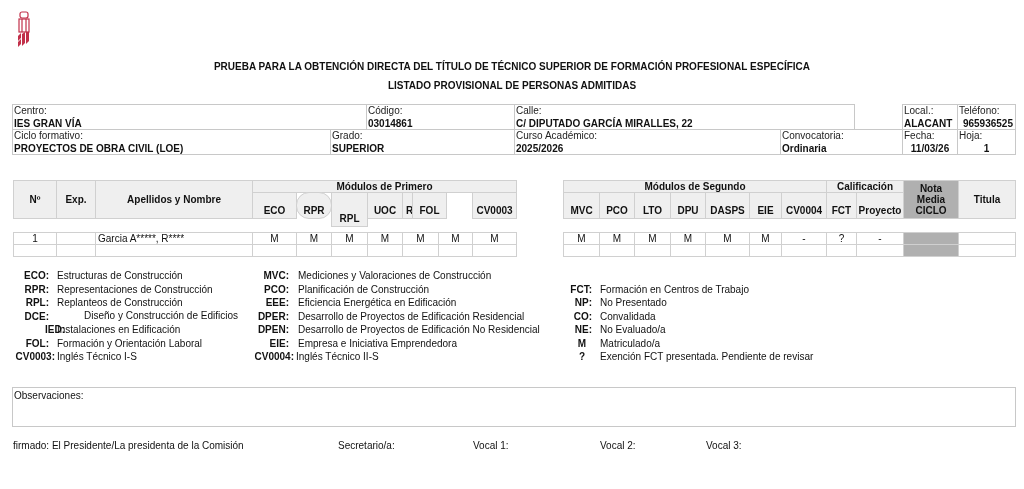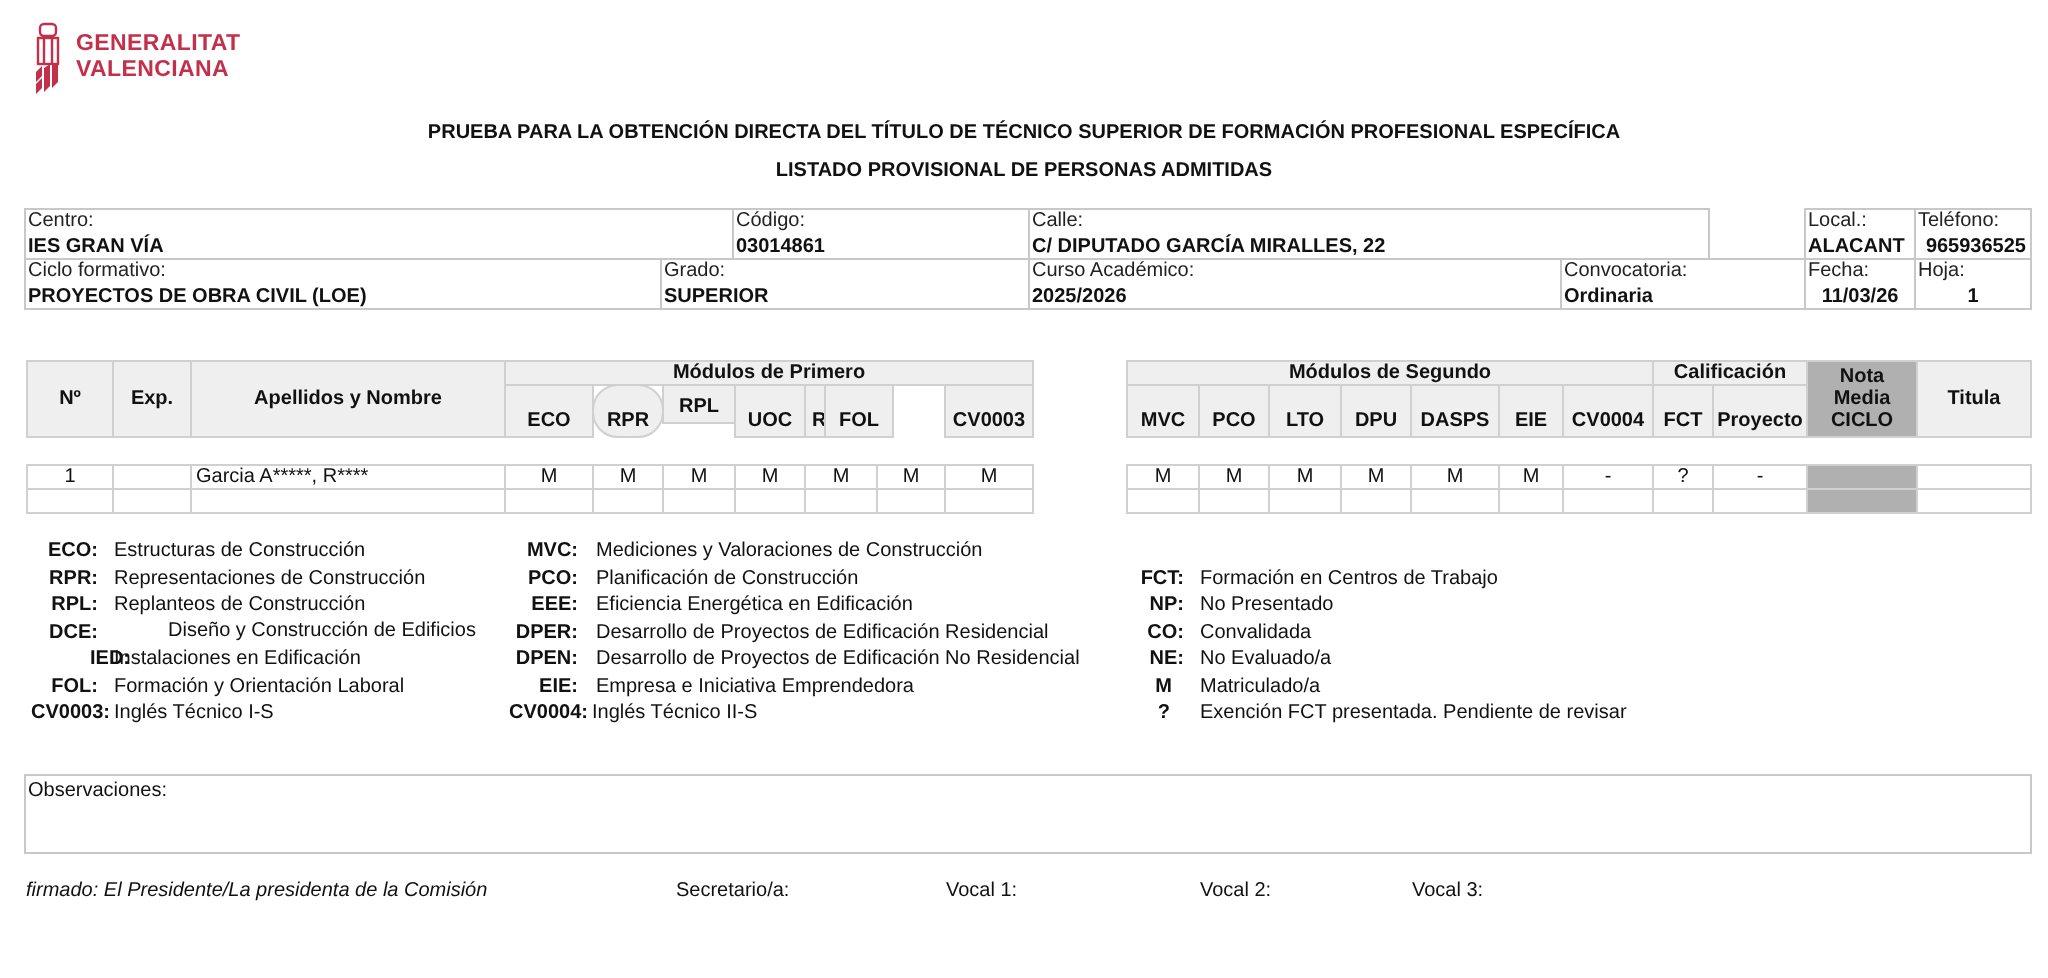--- a/index.html
+++ b/index.html
@@ -50,24 +50,20 @@
       <line x1="6" y1="9" x2="6" y2="22"></line>
       <line x1="10" y1="9" x2="10" y2="22"></line>
     </g>
     <g fill="#c2304a">
       <polygon points="2,26 5,23 5,28 2,31"></polygon>
       <polygon points="6,24 9,22 9,33 6,36"></polygon>
       <polygon points="10,22 13,22 13,31 10,34"></polygon>
       <polygon points="2,32 5,29 5,34 2,37"></polygon>
     </g>
   </svg>
-  <div class="logo-text">
-    <div>GENERALITAT</div>
-    <div>VALENCIANA</div>
-  </div>
 </div>
 
 <div class="abs title1">PRUEBA PARA LA OBTENCIÓN DIRECTA DEL TÍTULO DE TÉCNICO SUPERIOR DE FORMACIÓN PROFESIONAL ESPECÍFICA</div>
 <div class="abs title2">LISTADO PROVISIONAL DE PERSONAS ADMITIDAS</div>
 
 <div>
   <div class="cell" style="left:12px;top:104px;width:355px;height:26px;">
     <span class="lbl">Centro:</span>
     <span class="val">IES GRAN VÍA</span>
   </div>
@@ -115,21 +111,21 @@
 </div>
 
 <div>
   <div class="th mid" style="left:13px;top:180px;width:44px;height:39px;">Nº</div>
   <div class="th mid" style="left:56px;top:180px;width:40px;height:39px;">Exp.</div>
   <div class="th mid" style="left:95px;top:180px;width:158px;height:39px;">Apellidos y Nombre</div>
 
   <div class="th group" style="left:252px;top:180px;width:265px;height:13px;">Módulos de Primero</div>
   <div class="th" style="left:252px;top:192px;width:45px;height:27px;">ECO</div>
   <div class="th" style="left:296px;top:192px;width:36px;height:27px;border-radius:13px;">RPR</div>
-  <div class="th" style="left:331px;top:192px;width:37px;height:20px;">RPL</div>
+  <div class="th" style="left:331px;top:192px;width:37px;height:35px;">RPL</div>
   <div class="th" style="left:367px;top:192px;width:36px;height:27px;">UOC</div>
   <div class="th" style="left:402px;top:192px;width:37px;height:27px;">RSOC</div>
   <div class="th" style="left:412px;top:192px;width:35px;height:27px;">FOL</div>
   <div class="th" style="left:472px;top:192px;width:45px;height:27px;">CV0003</div>
 
   <div class="th group" style="left:563px;top:180px;width:264px;height:13px;">Módulos de Segundo</div>
   <div class="th" style="left:563px;top:192px;width:37px;height:27px;">MVC</div>
   <div class="th" style="left:599px;top:192px;width:36px;height:27px;">PCO</div>
   <div class="th" style="left:634px;top:192px;width:37px;height:27px;">LTO</div>
   <div class="th" style="left:670px;top:192px;width:36px;height:27px;">DPU</div>
@@ -240,17 +236,17 @@
   <span class="leg-code" style="left:560px;width:26px;top:338px;">M</span>
   <span class="leg-desc" style="left:600px;top:338px;">Matriculado/a</span>
   <span class="leg-code" style="left:560px;width:25px;top:351px;">?</span>
   <span class="leg-desc" style="left:600px;top:351px;">Exención FCT presentada. Pendiente de revisar</span>
 </div>
 
 <div class="abs obs">
   <span>Observaciones:</span>
 </div>
 
-<span class="sig" style="left:13px;font-style:italic;">firmado: El Presidente/La presidenta de la Comisión</span>
+<span class="sig" style="left:13px;">firmado: El Presidente/La presidenta de la Comisión</span>
 <span class="sig" style="left:338px;">Secretario/a:</span>
 <span class="sig" style="left:473px;">Vocal 1:</span>
 <span class="sig" style="left:600px;">Vocal 2:</span>
 <span class="sig" style="left:706px;">Vocal 3:</span>
 
 </body></html>

